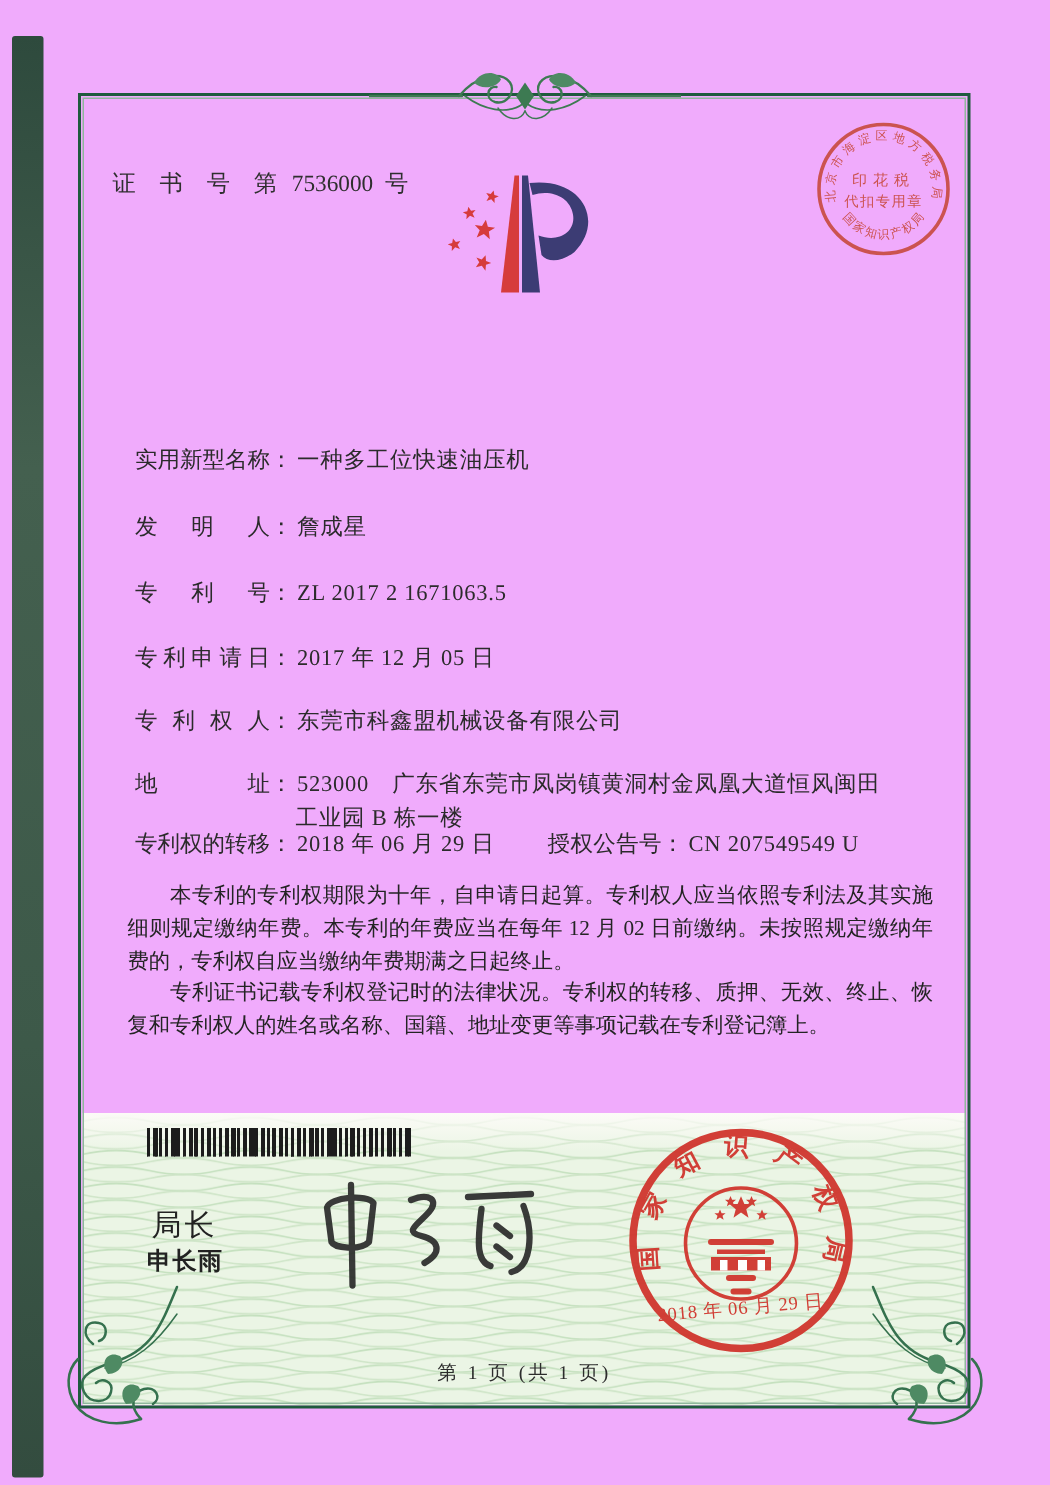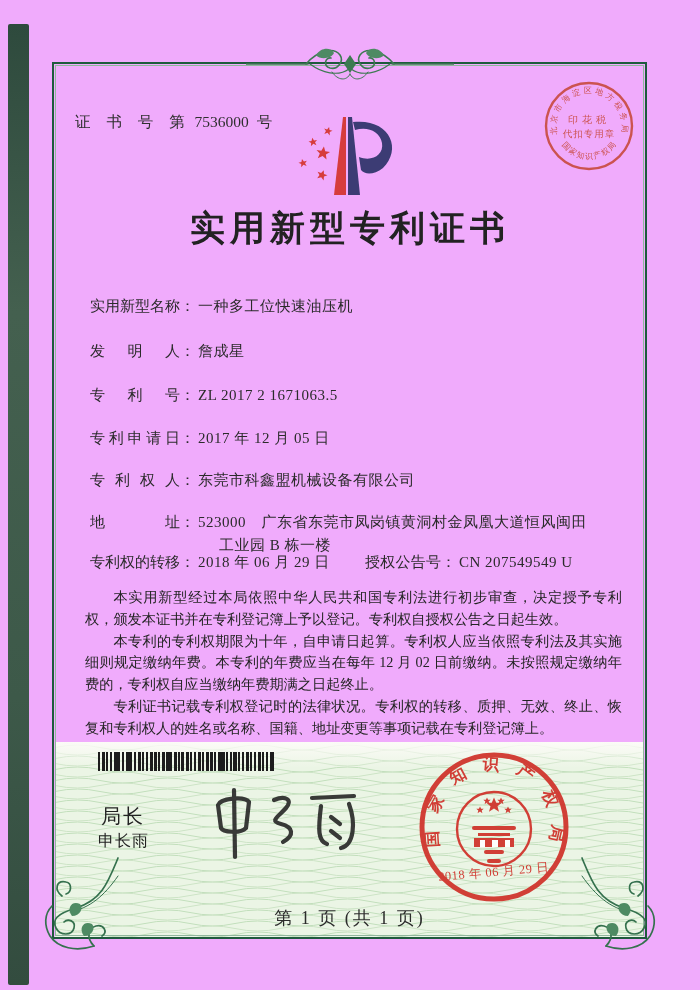--- a/index.html
+++ b/index.html
@@ -48,46 +48,46 @@
   .title {
     position:absolute; left:0; right:0; top:205px; text-align:center;
     font-size:35px; font-weight:700; letter-spacing:5px; color:#222;
     white-space:nowrap;
   }
 
   .frow { position:absolute; left:90px; font-size:15px; color:#2b2b2b; white-space:nowrap; }
   .flabel { display:inline-block; width:90px; text-align:justify; text-align-last:justify; vertical-align:top; }
   .fcolon { margin-right:3px; }
   .fvalue { letter-spacing:.5px; }
-  .addr-line2 { position:absolute; left:107px; top:23px; letter-spacing:.5px;margin-left:22px; }
+  .addr-line2 { position:absolute; left:107px; top:23px; letter-spacing:.5px; }
   .grant-right { position:absolute; left:275px; top:0; white-space:nowrap; }
   .flabel.w5 { width:76px; }
 
   .body-text {
     position:absolute; left:85px; top:587px; width:537px;
     font-size:14.2px; line-height:21.8px; text-align:justify; color:#242424;
   }
   .body-text p { text-indent:2em; }
 
   .barcode {
     position:absolute; left:98px; top:752px; width:176px; height:19px;
     background:
       repeating-linear-gradient(90deg,#1c1c1c 0 2px,transparent 2px 4px),
       repeating-linear-gradient(90deg,#1c1c1c 0 1px,transparent 1px 6px),
       repeating-linear-gradient(90deg,transparent 0 5px,#1c1c1c 5px 7px,transparent 7px 13px);
   }
 
   .director-title { position:absolute; left:101px; top:803px; font-size:20px; letter-spacing:2px; color:#222; }
-  .director-name  { position:absolute; left:98px;  top:831px; font-size:16px; letter-spacing:1px; color:#222; }
+  .director-name  { position:absolute; left:98px;  top:831px; font-size:16px; letter-spacing:1px; color:#222;font-weight:bold; }
   .signature { position:absolute; left:200px; top:783px; }
 
   .seal { position:absolute; left:414px; top:747px; }
   .page-no {
     position:absolute; left:55px; top:906px; width:589px; text-align:center;
-    font-size:18px; letter-spacing:2px; color:#2c2c2c;
+    font-size:13px; letter-spacing:2px; color:#2c2c2c;
   }
   svg text { font-family:"Liberation Serif", serif; }
 </style>
 </head>
 <body>
 
 <div class="photo">
 
   <div class="spine"></div>
 
@@ -178,21 +178,20 @@
     <text font-size="8" fill="#c84a3e" letter-spacing="3">
       <textPath href="#tax-arc-top">北京市海淀区地方税务局</textPath>
     </text>
     <text font-size="8" fill="#c84a3e" letter-spacing="1.2">
       <textPath href="#tax-arc-bot">国家知识产权局</textPath>
     </text>
     <text x="46" y="43" text-anchor="middle" font-size="10" letter-spacing="4" fill="#c84a3e">印花税</text>
     <text x="46" y="57" text-anchor="middle" font-size="9.5" letter-spacing="1" fill="#c84a3e">代扣专用章</text>
   </svg>
 
-  <div class="title">实用新型专利证书</div>
 
   <div class="frow" style="top:297px">
     <span class="flabel">实用新型名称</span><span class="fcolon">：</span><span class="fvalue">一种多工位快速油压机</span>
   </div>
   <div class="frow" style="top:342px">
     <span class="flabel">发明人</span><span class="fcolon">：</span><span class="fvalue">詹成星</span>
   </div>
   <div class="frow" style="top:386px">
     <span class="flabel">专利号</span><span class="fcolon">：</span><span class="fvalue">ZL 2017 2 1671063.5</span>
   </div>
@@ -207,21 +206,20 @@
     <span class="addr-line2">工业园 B 栋一楼</span>
   </div>
   <div class="frow" style="top:553px">
     <span class="flabel">专利权的转移</span><span class="fcolon">：</span><span class="fvalue">2018 年 06 月 29 日</span>
     <span class="grant-right">
       <span class="flabel w5">授权公告号</span><span class="fcolon">：</span><span class="fvalue">CN 207549549 U</span>
     </span>
   </div>
 
   <div class="body-text">
-    <p>本实用新型经过本局依照中华人民共和国专利法进行初步审查，决定授予专利权，颁发本证书并在专利登记簿上予以登记。专利权自授权公告之日起生效。</p>
     <p>本专利的专利权期限为十年，自申请日起算。专利权人应当依照专利法及其实施细则规定缴纳年费。本专利的年费应当在每年 12 月 02 日前缴纳。未按照规定缴纳年费的，专利权自应当缴纳年费期满之日起终止。</p>
     <p>专利证书记载专利权登记时的法律状况。专利权的转移、质押、无效、终止、恢复和专利权人的姓名或名称、国籍、地址变更等事项记载在专利登记簿上。</p>
   </div>
 
   <div class="barcode"></div>
 
   <div class="director-title">局长</div>
   <div class="director-name">申长雨</div>
   <svg class="signature" width="168" height="82" viewBox="0 0 168 82">
     <g stroke="#262626" stroke-width="4.2" fill="none" stroke-linecap="round" stroke-linejoin="round" opacity="0.9">

